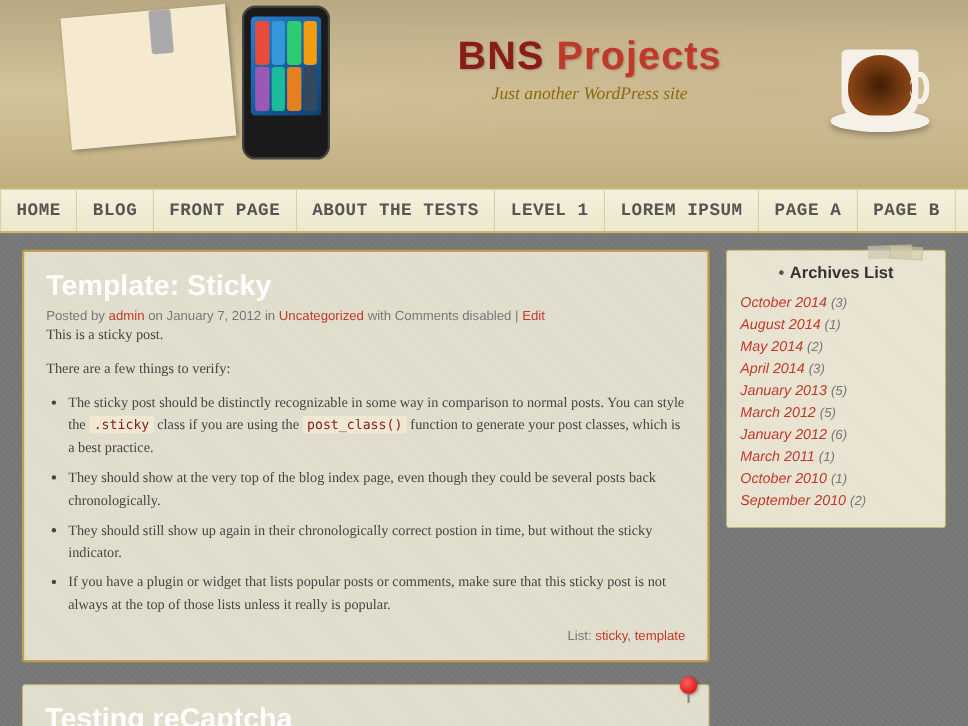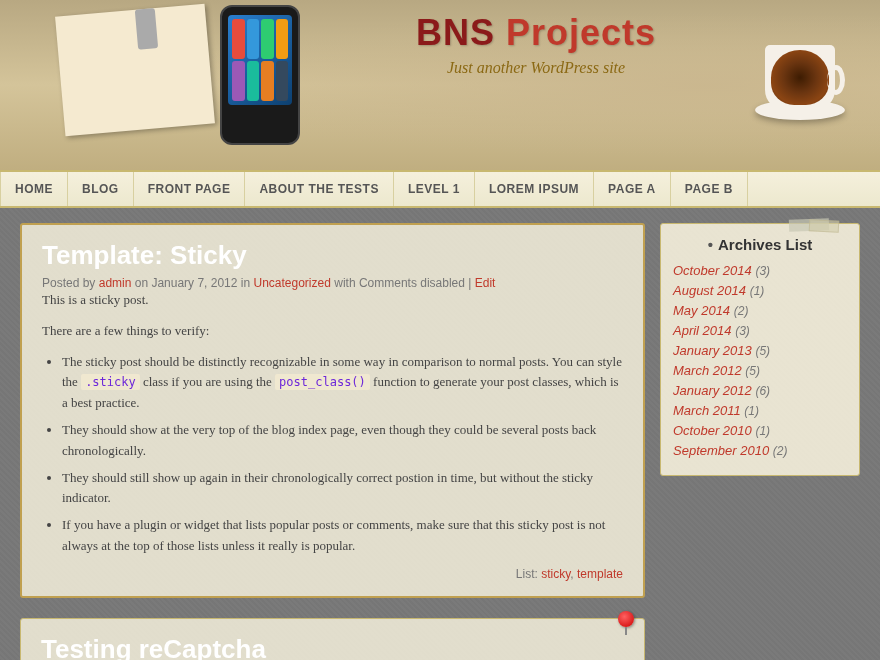--- a/index.html
+++ b/index.html
@@ -27,21 +27,21 @@
     }
     .header-bg {
       position: absolute;
       inset: 0;
       background:
         radial-gradient(ellipse at 80% 50%, rgba(200,180,140,0.8) 0%, transparent 60%),
         linear-gradient(180deg, #b8a882 0%, #d4c49a 50%, #c0ae80 100%);
     }
     .header-title-area {
       position: absolute;
-      top: 12px;
+      top: 30px;
       left: 50%;
       transform: translateX(-10%);
       text-align: center;
     }
     .site-title {
       font-size: 36px;
       font-weight: bold;
       font-family: Arial, sans-serif;
       color: #c0392b;
       text-shadow: 1px 1px 2px rgba(0,0,0,0.2);
@@ -166,22 +166,22 @@
       z-index: 100;
     }
     .nav-main {
       display: flex;
       align-items: stretch;
       position: relative;
     }
     .nav-item {
       position: relative;
       padding: 10px 14px;
-      font-size: 12px;
-      font-family: Liberation Sans, sans-serif;
+      font-size: 16px;
+      font-family: Liberation Mono, monospace;
       font-weight: bold;
       color: #555;
       cursor: pointer;
       border-right: 1px solid #d8d0a0;
       white-space: nowrap;
       text-transform: uppercase;
       letter-spacing: 0.5px;
       user-select: none;
     }
     .nav-item:first-child { border-left: 1px solid #d8d0a0; }
@@ -233,21 +233,21 @@
     .post-content ul {
       padding-left: 20px;
       margin-bottom: 10px;
     }
     .post-content li { margin-bottom: 6px; }
     .post-content code {
       background: #f0e8d0;
       padding: 1px 4px;
       border-radius: 2px;
       font-size: 12px;
-      color: #6d28d9;
+      color: #7f1d1d;
     }
     .post-tags {
       text-align: right;
       font-size: 12px;
       color: #777;
       font-family: Arial, sans-serif;
       margin-top: 10px;
     }
     .post-tags a { color: #c0392b; text-decoration: none; }
 

